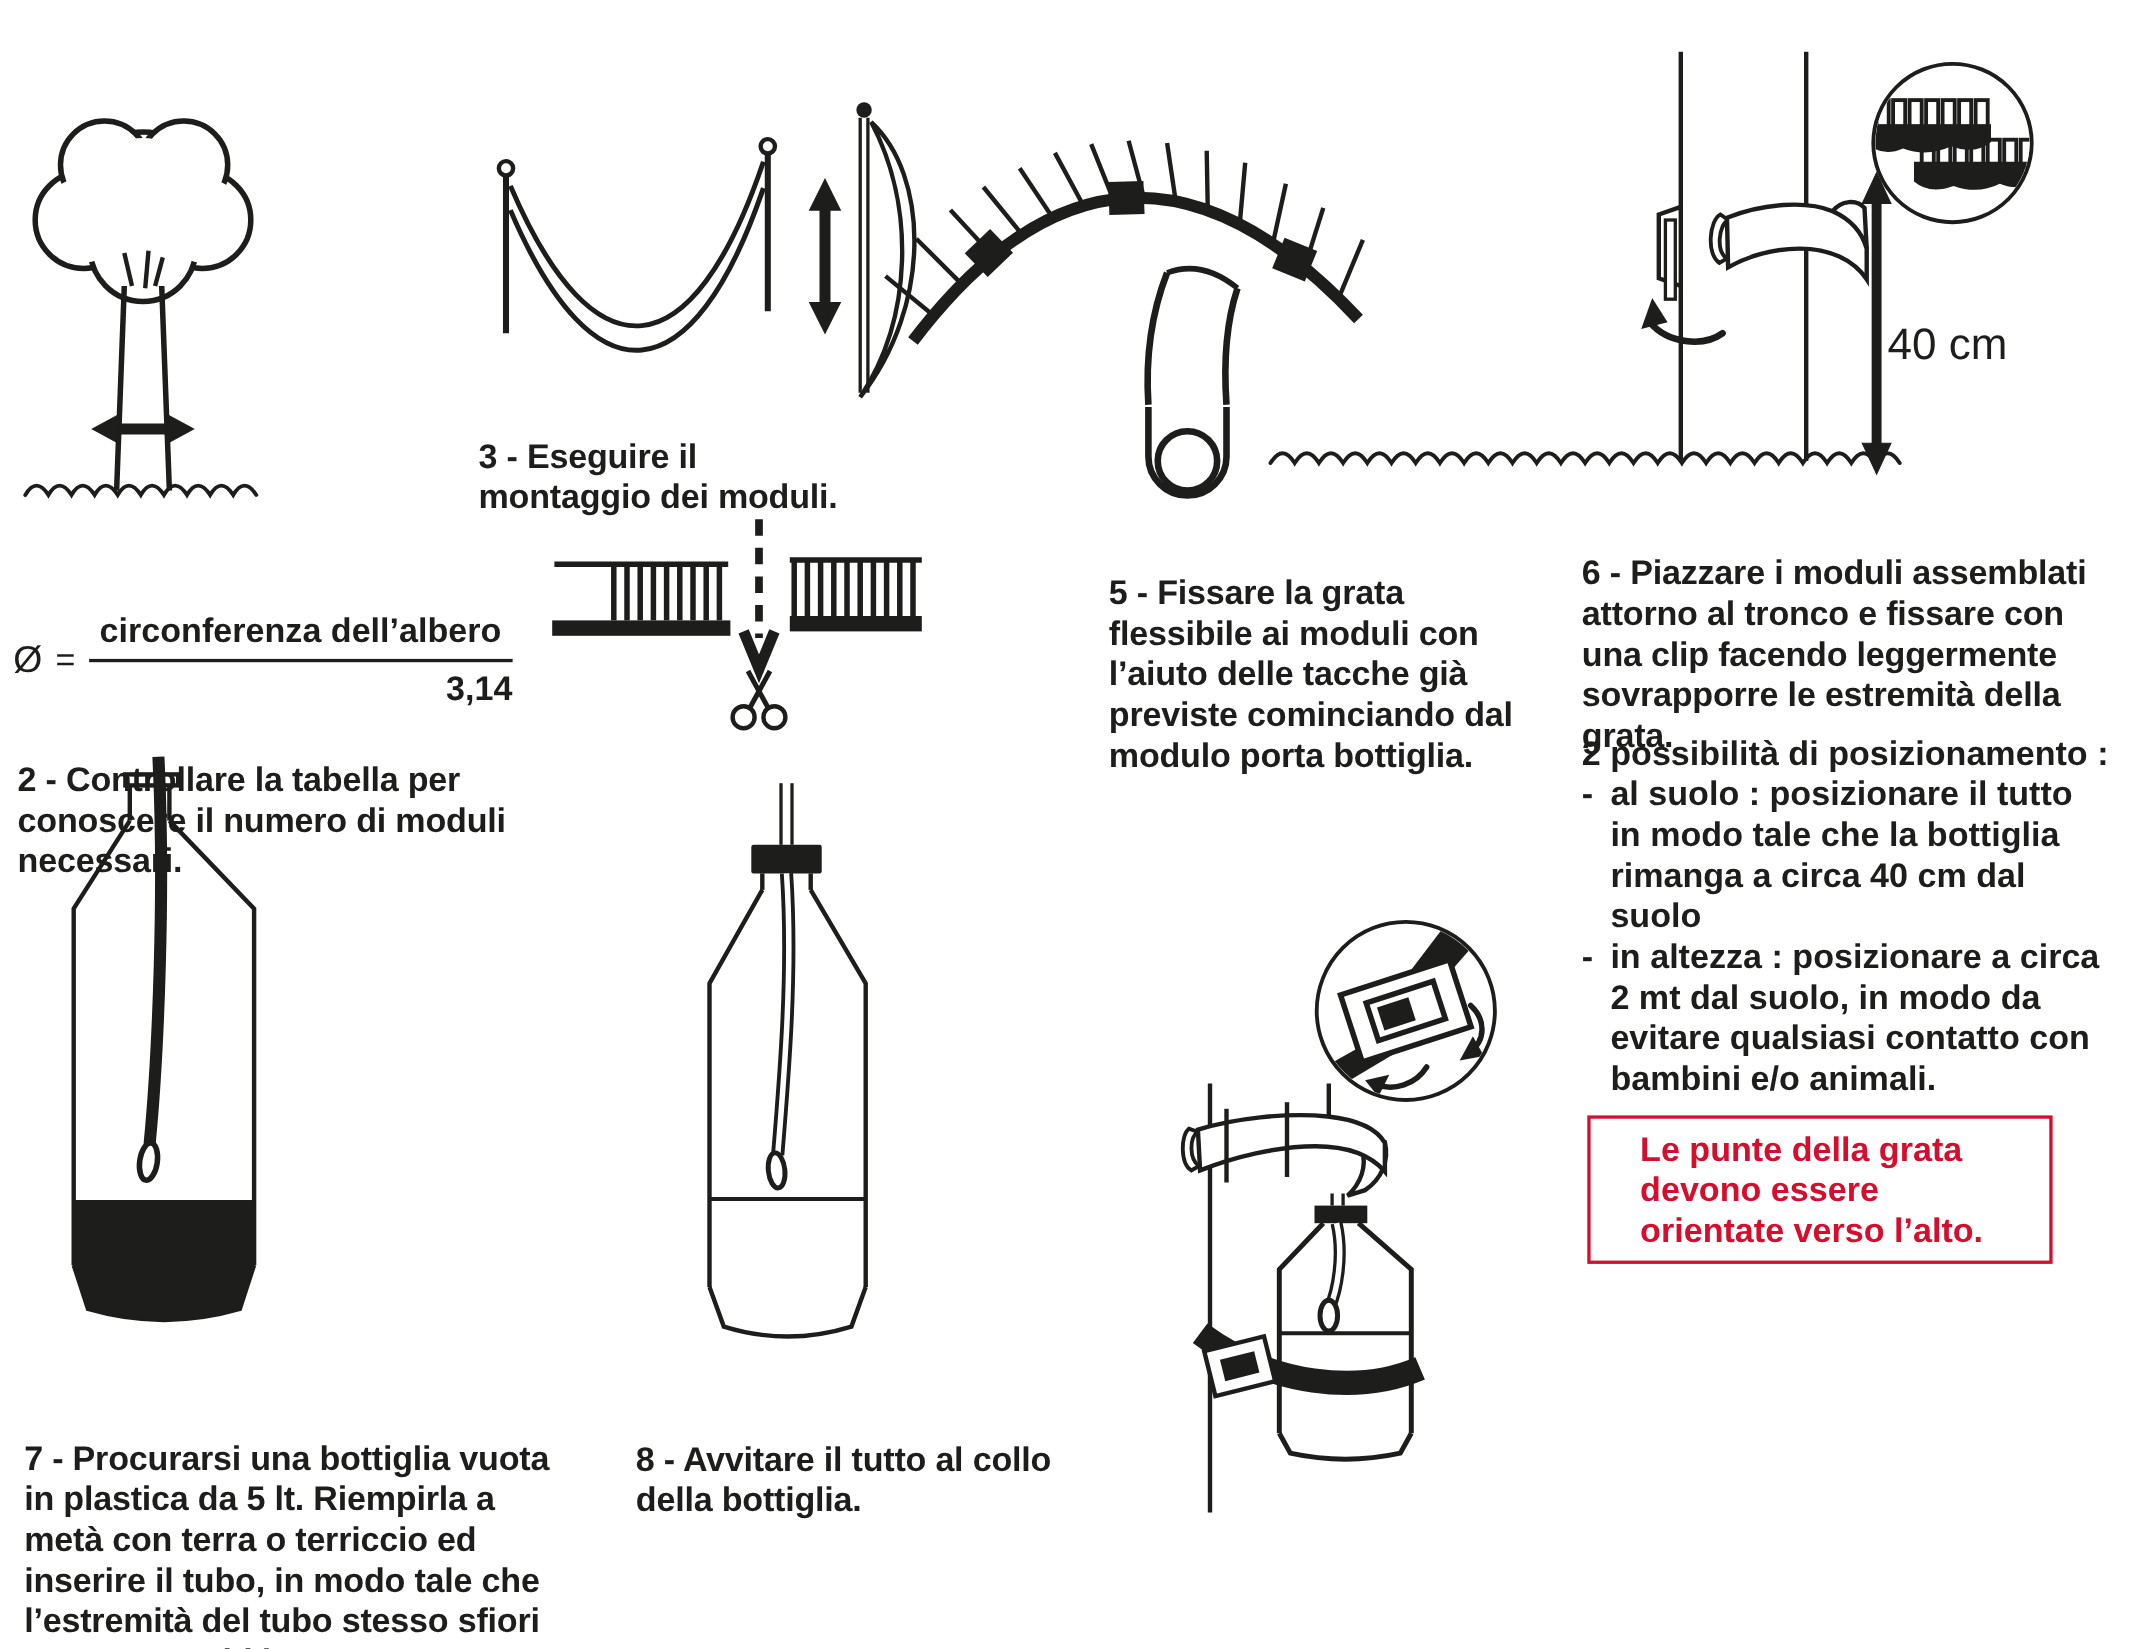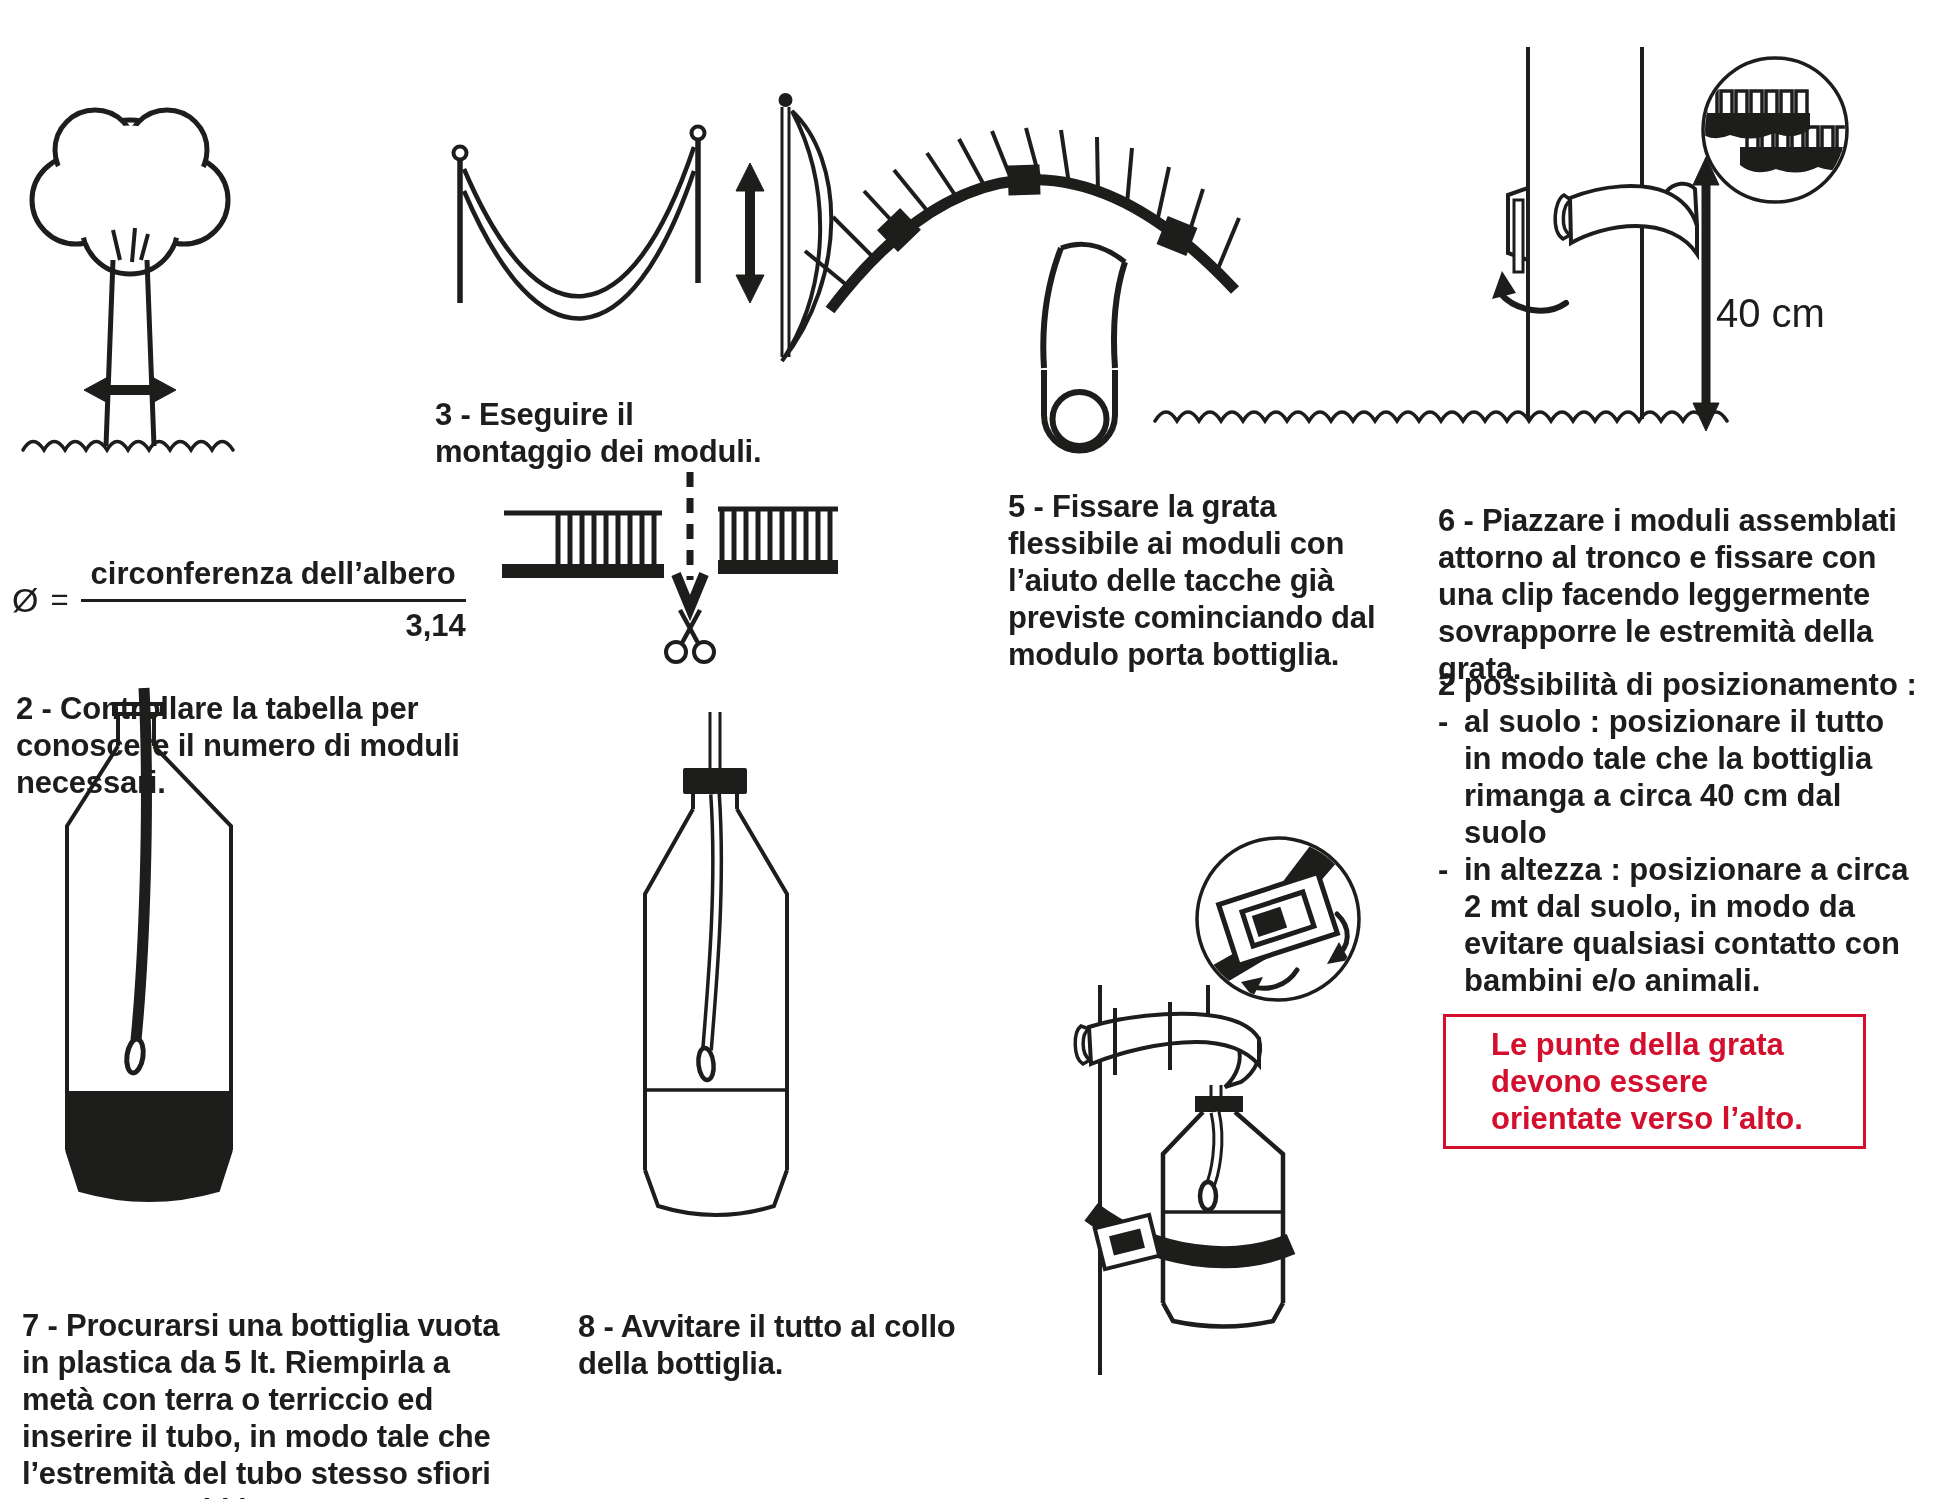--- a/index.html
+++ b/index.html
@@ -169,21 +169,21 @@
         </g>
     </g>
     <g stroke="#1d1d1b" fill="none">
       <path d="M 249 298 C 246 252 252 214 266 178" stroke-width="6"></path>
       <path d="M 320 298 C 317 255 320 222 330 192" stroke-width="6"></path>
       <path d="M 266 178 Q 298 166 330 192" stroke-width="5"></path>
       <path d="M 249 300 L 249 345 A 35.5 35.5 0 0 0 320 345 L 320 300" stroke-width="6"></path>
       <circle cx="284.5" cy="349" r="27" stroke-width="6"></circle>
     </g>
   </svg>
-  <div class="cap" style="left:1008px;top:464px;width:395px">5 - Fissare la grata flessibile ai moduli con l’aiuto delle tacche già previste cominciando dal modulo porta bottiglia.</div>
+  <div class="cap" style="left:1008px;top:496px;width:395px">5 - Fissare la grata flessibile ai moduli con l’aiuto delle tacche già previste cominciando dal modulo porta bottiglia.</div>
 
   <svg style="left:1150px;top:35px" width="799" height="400" viewBox="0 0 799 400">
     <defs>
         <clipPath id="insetClip6">
           <circle cx="625" cy="95" r="70"></circle>
         </clipPath>
       </defs>
     <g stroke="#1d1d1b" stroke-width="4">
       <line x1="378" y1="12" x2="378" y2="384"></line>
       <line x1="492" y1="12" x2="492" y2="384"></line>

